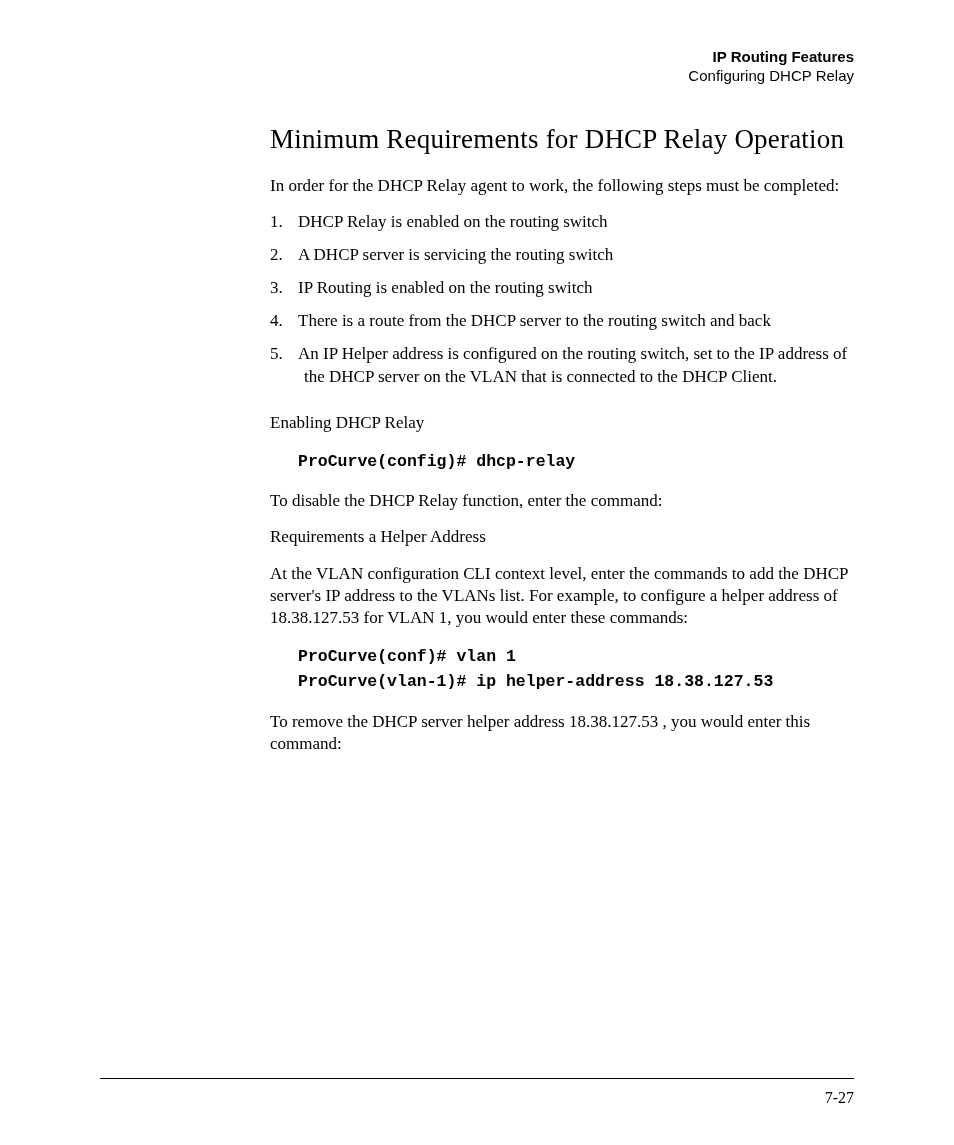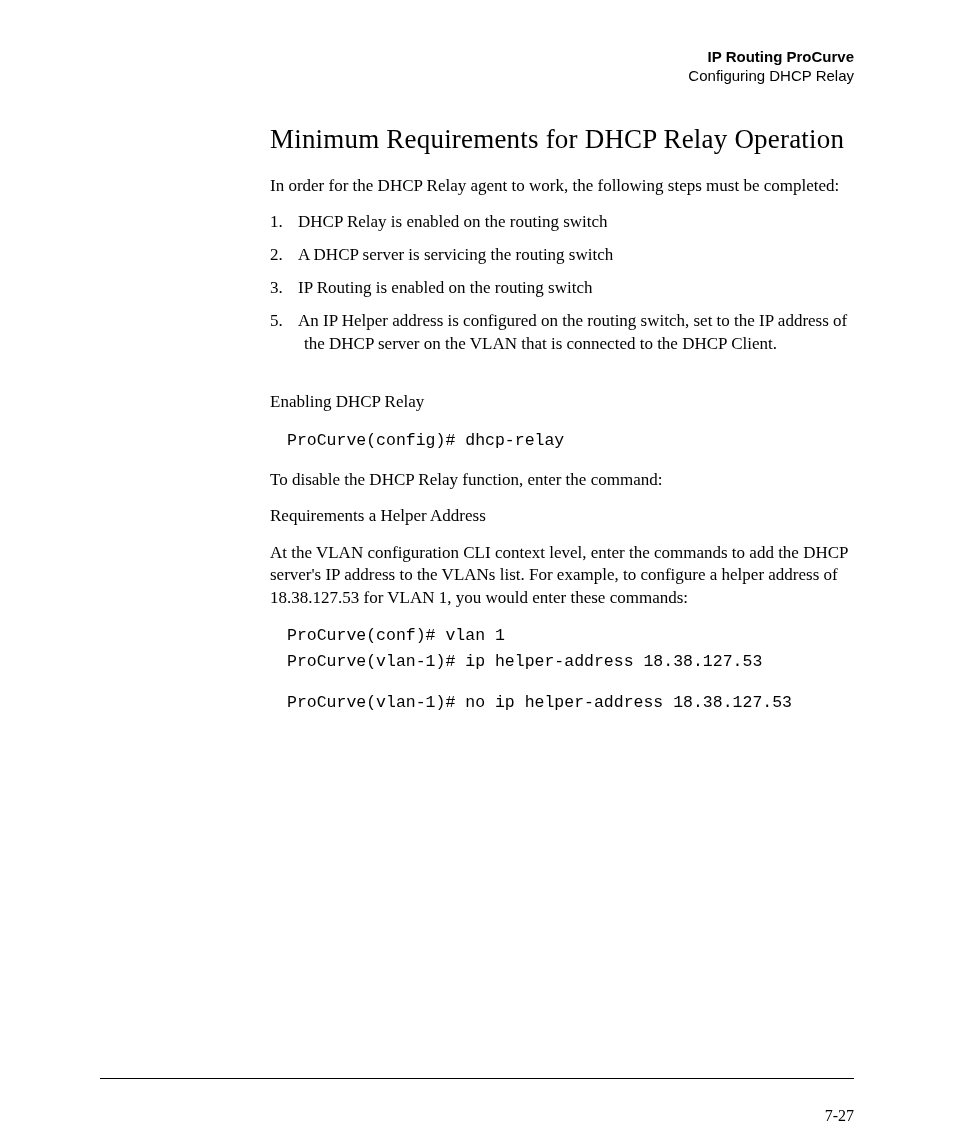--- a/index.html
+++ b/index.html
@@ -43,21 +43,21 @@
     letter-spacing: 0.2px;
   }
   p.body {
     font-family: Liberation Serif, serif;
     font-size: 17px;
     line-height: 1.32;
     margin-bottom: 14px;
   }
   ol.req-list {
     list-style: none;
-    margin: 0 0 36px 0;
+    margin: 0 0 24px 0;
     padding: 0;
   }
   ol.req-list li {
     font-family: "Times New Roman", Times, serif;
     font-size: 17px;
     line-height: 1.35;
     padding-left: 34px;
     text-indent: -34px;
     margin-bottom: 10px;
   }
@@ -70,69 +70,71 @@
     font-family: Liberation Serif, serif;
     font-weight: 400;
     font-size: 17px;
     margin-top: 12px;
     margin-bottom: 16px;
   }
   pre.cmd {
     font-family: "Courier New", Courier, monospace;
     font-size: 16.5px;
     line-height: 1.55;
-    margin: 4px 0 16px 17px;
+    margin: 4px 0 16px 28px;
     white-space: pre;
+    font-weight: bold;
   }
   .footer-rule {
     position: absolute;
     left: 100px;
     right: 100px;
     bottom: 66px;
     border-top: 1.2px solid #000;
   }
   .page-num {
     position: absolute;
     right: 100px;
-    bottom: 20px;
+    bottom: 38px;
     font-family: "Times New Roman", Times, serif;
     font-size: 16px;
   }
 </style>
 </head>
 <body>
 
 <div class="page">
 
   <div class="running-head">
-    <div class="rh-bold">IP Routing ProCurve</div>
+    <div class="rh-bold">IP Routing Features</div>
     <div class="rh-sub">Configuring DHCP Relay</div>
   </div>
 
   <div class="content">
 
     <h1 class="section-title">Minimum Requirements for DHCP Relay Operation</h1>
 
     <p class="body">In order for the DHCP Relay agent to work, the following steps must be completed:</p>
 
     <ol class="req-list">
       <li><span class="num">1.</span><span>DHCP Relay is enabled on the routing switch</span></li>
       <li><span class="num">2.</span><span>A DHCP server is servicing the routing switch</span></li>
       <li><span class="num">3.</span><span>IP Routing is enabled on the routing switch</span></li>
+      <li><span class="num">4.</span><span>There is a route from the DHCP server to the routing switch and back</span></li>
       <li><span class="num">5.</span><span>An IP Helper address is configured on the routing switch, set to the IP address of the DHCP server on the VLAN that is connected to the DHCP Client.</span></li>
     </ol>
 
     <h2 class="subhead">Enabling DHCP Relay</h2>
     <pre class="cmd">ProCurve(config)# dhcp-relay</pre>
     <p class="body">To disable the DHCP Relay function, enter the command:</p>
 
     <h2 class="subhead">Requirements a Helper Address</h2>
     <p class="body">At the VLAN configuration CLI context level, enter the commands to add the DHCP server's IP address to the VLANs list. For example, to configure a helper address of 18.38.127.53 for VLAN 1, you would enter these commands:</p>
     <pre class="cmd">ProCurve(conf)# vlan 1
 ProCurve(vlan-1)# ip helper-address 18.38.127.53</pre>
-    <pre class="cmd">ProCurve(vlan-1)# no ip helper-address 18.38.127.53</pre>
+    <p class="body">To remove the DHCP server helper address 18.38.127.53 , you would enter this command:</p>
 
   </div>
 
 </div>
 
 <div class="footer-rule"></div>
 <div class="page-num">7-27</div>
 
 </body></html>

